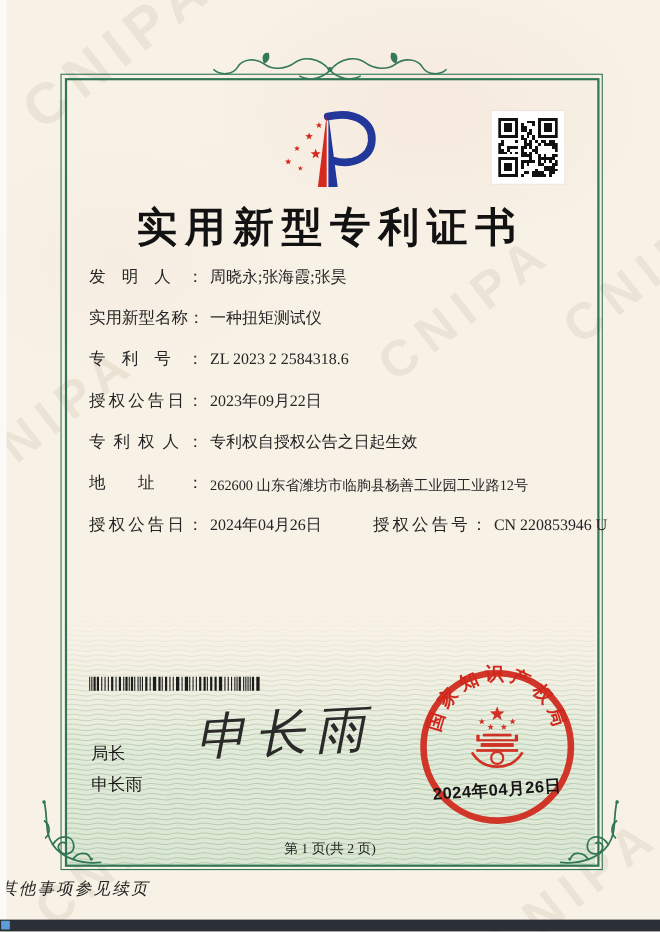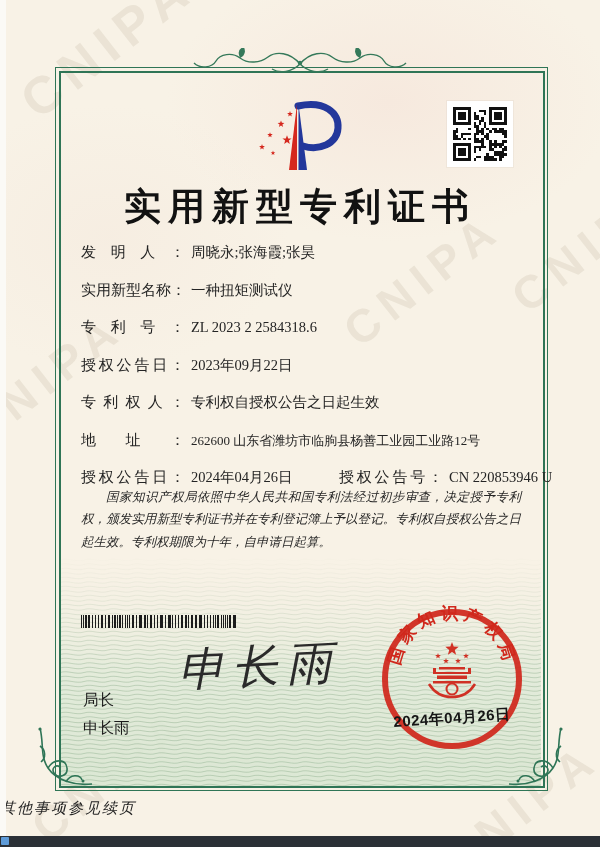--- a/index.html
+++ b/index.html
@@ -46,21 +46,21 @@
   .fvalue{margin-left:6px;font-size:14.5px;}
   .fvalue.sm{font-size:13px;}
   .fvalue.w{display:inline-block;width:146px;}
   .flabel.second{margin-left:2px;}
   
   .paragraphs{left:81px;top:486px;width:440px;font-size:12.5px;line-height:1.78;
     text-align:justify;font-style:italic;color:#262626;}
   .paragraphs p{margin:0 0 6px;text-indent:2em;}
   
   .barcode{left:81px;top:615px;}
-  .sig{left:83px;top:686px;font-size:15.5px;line-height:28px;color:#1a1a1a;}
+  .sig{left:83px;top:672px;font-size:15.5px;line-height:28px;color:#1a1a1a;}
   .autograph{left:178px;top:636px;font-size:46px;letter-spacing:8px;color:#2a2a2a;
     font-style:italic;transform:rotate(-3deg);}
   .seal{left:377px;top:604px;}
   .seal-date{left:379px;top:709px;width:146px;text-align:center;font-size:15px;font-weight:700;
     color:#161616;letter-spacing:0.5px;transform:rotate(-4deg);
     font-family:"Liberation Sans","DejaVu Sans",sans-serif;}
   .page-num{left:0;width:600px;top:763px;text-align:center;font-size:12.5px;color:#242424;}
   .note{left:0;width:482px;top:799px;text-align:left;font-size:15px;font-style:italic;
     letter-spacing:2px;color:#242424;}
 </style>
@@ -339,21 +339,20 @@
     </div>
     <div class="frow">
       <span class="flabel">地址：</span><span class="fvalue sm">262600 山东省潍坊市临朐县杨善工业园工业路12号</span>
     </div>
     <div class="frow">
       <span class="flabel">授权公告日：</span><span class="fvalue w">2024年04月26日</span><span class="flabel second">授权公告号：</span><span class="fvalue">CN 220853946 U</span>
     </div>
   </div>
 
   <div class="abs paragraphs">
-    <p>国家知识产权局依照中华人民共和国专利法经过初步审查，决定授予专利权，颁发实用新型专利证书并在专利登记簿上予以登记。专利权自授权公告之日起生效。专利权期限为十年，自申请日起算。</p>
   </div>
 
   <svg class="abs barcode" id="barcode" width="158" height="14">
       <rect x="0" y="0" width="1" height="13" fill="#1c1c1c"></rect>
       <rect x="2" y="0" width="1" height="13" fill="#1c1c1c"></rect>
       <rect x="4" y="0" width="2" height="13" fill="#1c1c1c"></rect>
       <rect x="7" y="0" width="2" height="13" fill="#1c1c1c"></rect>
       <rect x="11" y="0" width="1" height="13" fill="#1c1c1c"></rect>
       <rect x="14" y="0" width="1" height="13" fill="#1c1c1c"></rect>
       <rect x="17" y="0" width="1" height="13" fill="#1c1c1c"></rect>
@@ -427,18 +426,19 @@
       <path d="M52,80 Q60,93 75,93 Q90,93 98,80" fill="none" stroke="#d0281c" stroke-width="2.5"></path>
     <polygon points="75.0,38.0 76.7,42.6 81.7,42.8 77.8,45.9 79.1,50.7 75.0,47.9 70.9,50.7 72.2,45.9 68.3,42.8 73.3,42.6"></polygon>
         <polygon points="61.0,49.0 61.7,51.0 63.9,51.1 62.2,52.4 62.8,54.4 61.0,53.3 59.2,54.4 59.8,52.4 58.1,51.1 60.3,51.0"></polygon>
         <polygon points="69.0,54.0 69.7,56.0 71.9,56.1 70.2,57.4 70.8,59.4 69.0,58.3 67.2,59.4 67.8,57.4 66.1,56.1 68.3,56.0"></polygon>
         <polygon points="81.0,54.0 81.7,56.0 83.9,56.1 82.2,57.4 82.8,59.4 81.0,58.3 79.2,59.4 79.8,57.4 78.1,56.1 80.3,56.0"></polygon>
         <polygon points="89.0,49.0 89.7,51.0 91.9,51.1 90.2,52.4 90.8,54.4 89.0,53.3 87.2,54.4 87.8,52.4 86.1,51.1 88.3,51.0"></polygon>
       </g>
   </svg>
   <div class="abs seal-date">2024年04月26日</div>
 
+  <div class="abs page-num">第 1 页(共 2 页)</div>
   <div class="abs note">其他事项参见续页</div>
 
   <div class="abs edge-left"></div>
   <div class="abs scan-bar"></div>
   <div class="abs scan-chip"></div>
 </div>
 
 </body></html>

